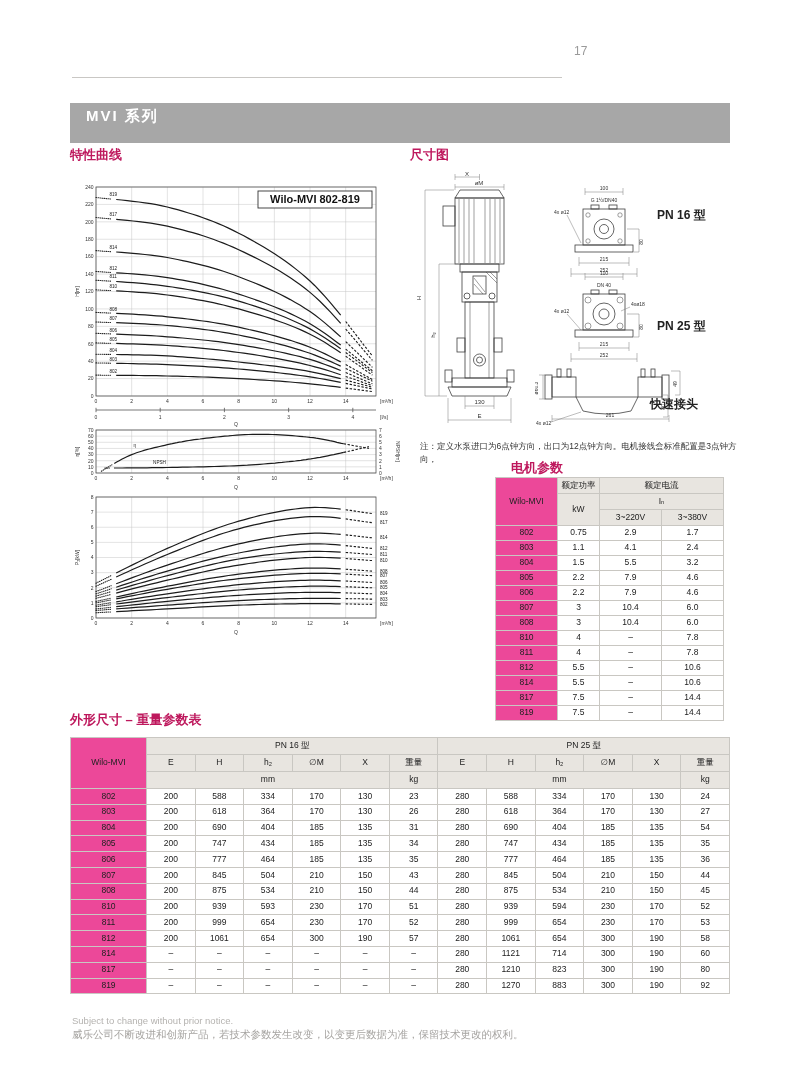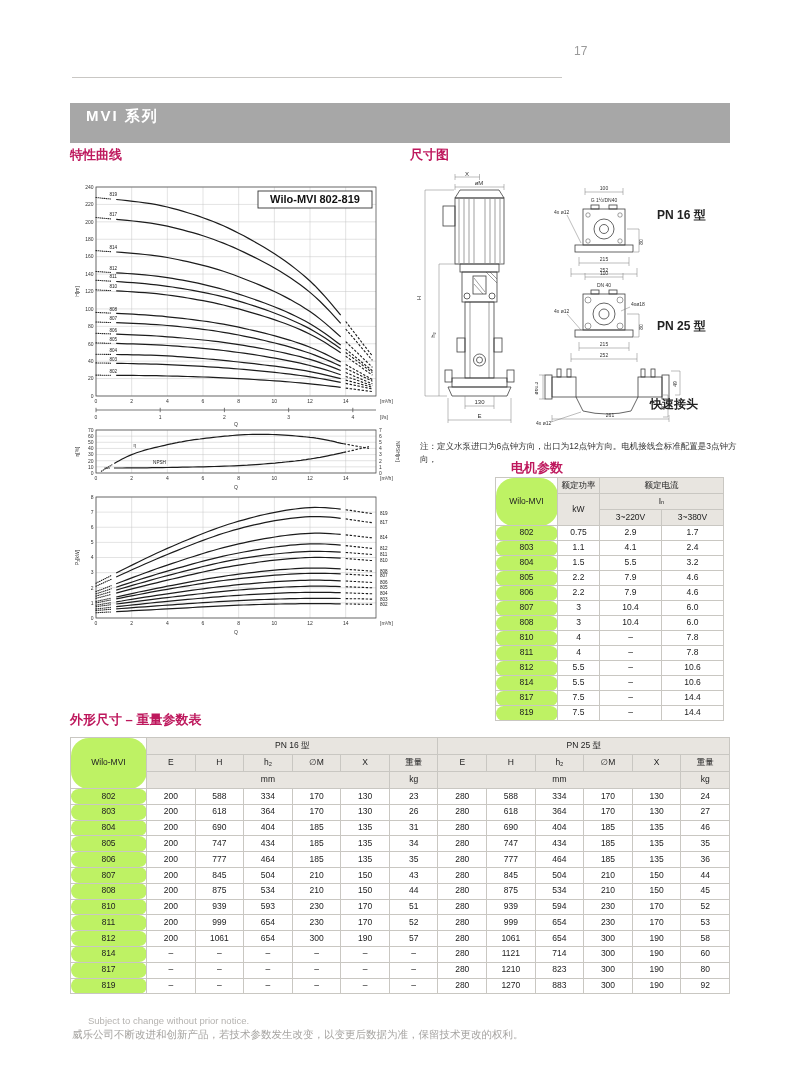--- a/index.html
+++ b/index.html
@@ -8,28 +8,28 @@
   .abs{position:absolute;}
   .page-number{position:absolute;left:574px;top:44px;font-size:12px;color:#9a9a9a;}
   .top-rule{position:absolute;left:72px;top:77px;width:490px;height:1px;background:#c9c7c4;}
   .banner{position:absolute;left:70px;top:103px;width:660px;height:40px;background:#a7a7a7;
           color:#fff;font-size:15px;font-weight:bold;line-height:26px;padding-left:16px;
           box-sizing:border-box;letter-spacing:2px;}
   .sec-title{position:absolute;font-size:13px;font-weight:bold;color:#be185d;}
   .note{position:absolute;left:420px;top:440px;width:318px;font-size:8.5px;color:#333;line-height:1.55;}
   .note .ind{padding-left:21px;}
   .pn-label{position:absolute;font-size:12px;font-weight:bold;color:#222;}
-  .footer-en{position:absolute;left:72px;top:1015px;font-size:9.5px;color:#b5b3b0;margin-left:16px;}
+  .footer-en{position:absolute;left:72px;top:1015px;font-size:9.5px;color:#b5b3b0;}
   .footer-zh{position:absolute;left:72px;top:1028px;font-size:10.5px;color:#a6a4a1;}
 
   table{border-collapse:collapse;table-layout:fixed;position:absolute;background:#fff;}
   th,td{border:1px solid #c9c7c2;text-align:center;vertical-align:middle;padding:0;
         font-weight:normal;color:#222;line-height:1.15;}
   thead th{background:#e8e5e0;}
-  .model{background:#bef264;border-radius:18px;}
+  .model{background:#ec4899;}
   .motor-table{left:495px;top:477px;width:228px;font-size:8.5px;}
   .motor-table thead th{height:15px;}
   .motor-table tbody td{height:14px;}
   .size-table{left:70px;top:737px;width:660px;font-size:8.5px;}
   .size-table thead th{height:16px;}
   .size-table tbody td{height:14.8px;}
 
   
   .grid{stroke:#c7c7c7;stroke-width:0.5;}
   .frame{stroke:#555;stroke-width:0.8;fill:none;}
@@ -633,21 +633,21 @@
           <td>690</td>
           <td>404</td>
           <td>185</td>
           <td>135</td>
           <td>31</td>
           <td>280</td>
           <td>690</td>
           <td>404</td>
           <td>185</td>
           <td>135</td>
-          <td>46</td>
+          <td>54</td>
         </tr>
         <tr>
           <td class="model">805</td>
           <td>200</td>
           <td>747</td>
           <td>434</td>
           <td>185</td>
           <td>135</td>
           <td>34</td>
           <td>280</td>

